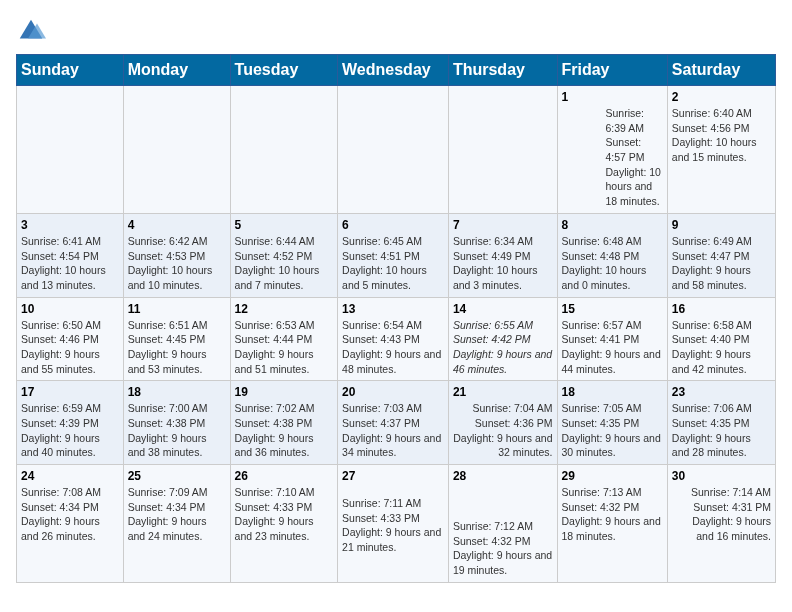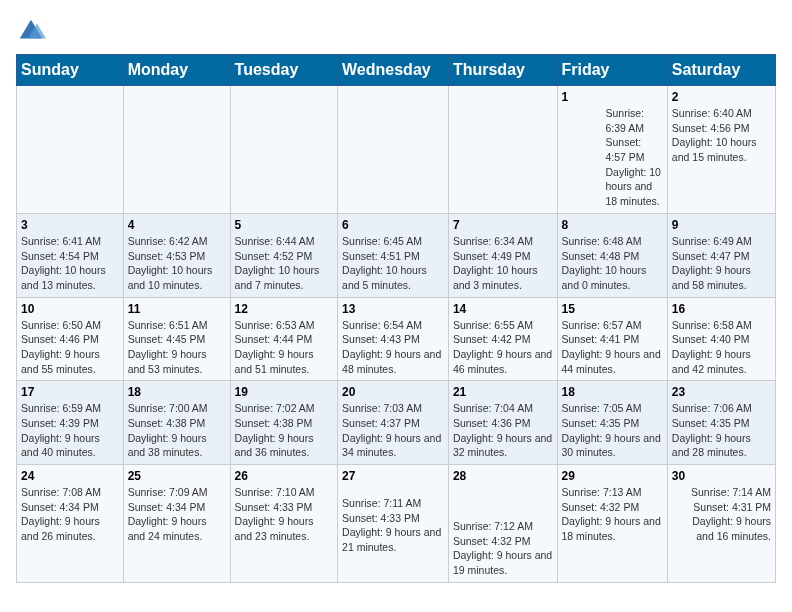--- a/index.html
+++ b/index.html
@@ -205,21 +205,21 @@
 Daylight: 9 hours and 51 minutes.</div>
         </td>
         <td>
           <span class="day-num">13</span>
           <div class="day-info" style="white-space: pre-line;">Sunrise: 6:54 AM
 Sunset: 4:43 PM
 Daylight: 9 hours and 48 minutes.</div>
         </td>
         <td>
           <span class="day-num">14</span>
-          <div class="day-info" style="white-space: pre-line;">Sunrise: 6:55 AM
+          <div class="day-info" style="white-space: pre-line; font-style: italic;">Sunrise: 6:55 AM
 Sunset: 4:42 PM
 Daylight: 9 hours and 46 minutes.</div>
         </td>
         <td>
           <span class="day-num">15</span>
           <div class="day-info" style="white-space: pre-line;">Sunrise: 6:57 AM
 Sunset: 4:41 PM
 Daylight: 9 hours and 44 minutes.</div>
         </td>
         <td>
@@ -249,21 +249,21 @@
 Daylight: 9 hours and 36 minutes.</div>
         </td>
         <td>
           <span class="day-num">20</span>
           <div class="day-info" style="white-space: pre-line;">Sunrise: 7:03 AM
 Sunset: 4:37 PM
 Daylight: 9 hours and 34 minutes.</div>
         </td>
         <td>
           <span class="day-num">21</span>
-          <div class="day-info" style="white-space: pre-line;">Sunrise: 7:04 AM
+          <div class="day-info" style="white-space: pre-line; text-align: right;">Sunrise: 7:04 AM
 Sunset: 4:36 PM
 Daylight: 9 hours and 32 minutes.</div>
         </td>
         <td>
           <span class="day-num">18</span>
           <div class="day-info" style="white-space: pre-line;">Sunrise: 7:05 AM
 Sunset: 4:35 PM
 Daylight: 9 hours and 30 minutes.</div>
         </td>
         <td>

